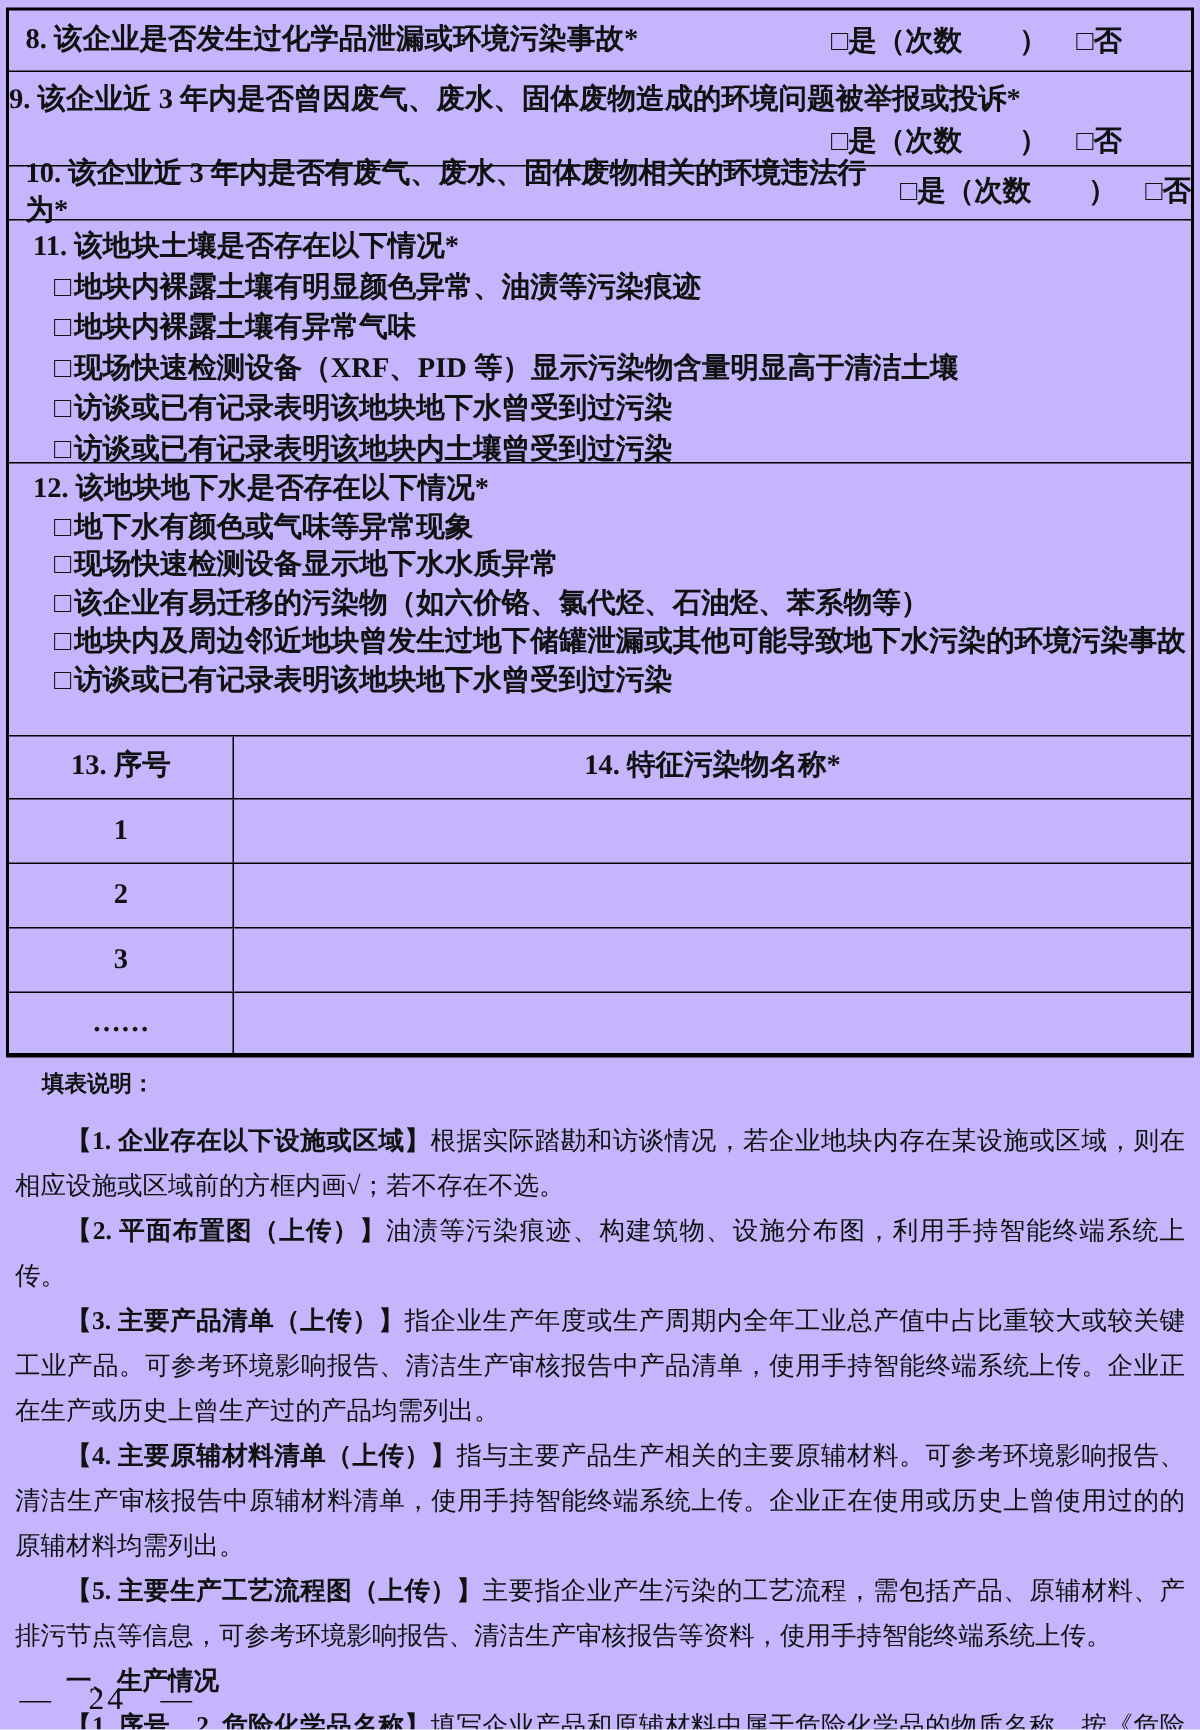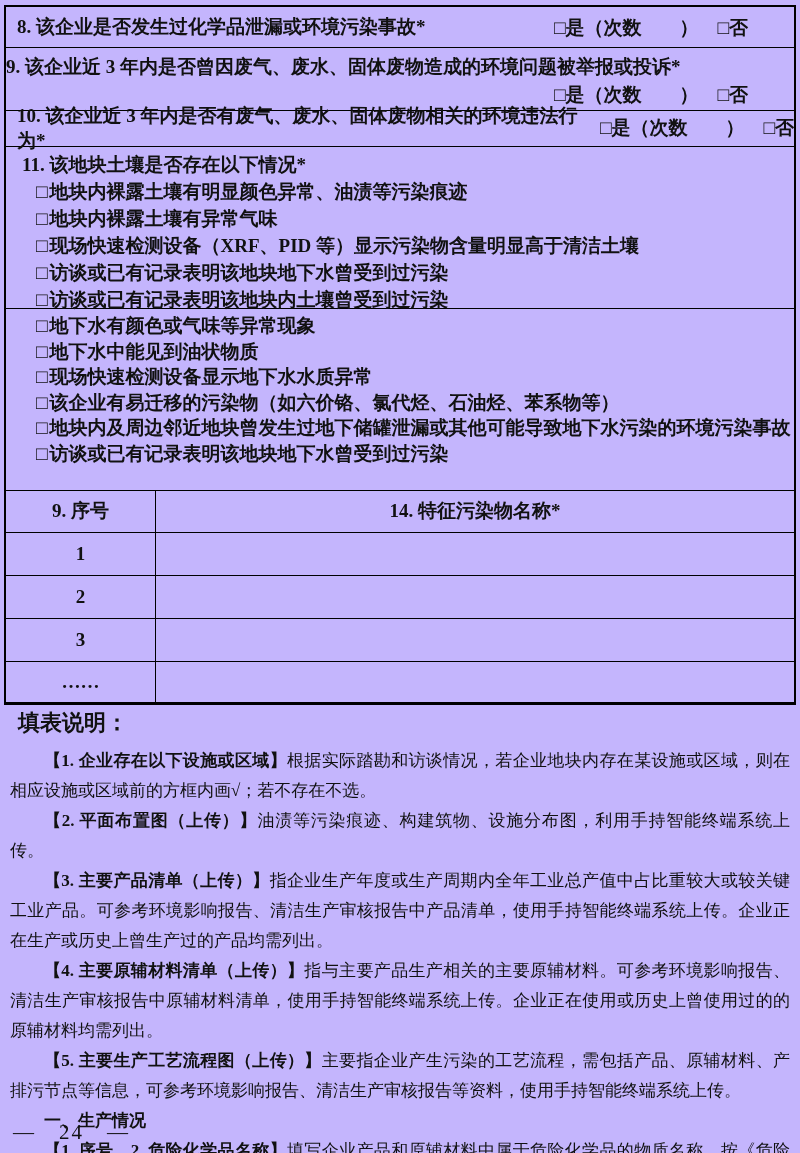--- a/index.html
+++ b/index.html
@@ -39,21 +39,21 @@
        display:flex;align-items:center;justify-content:center;}
   .pc2{flex:1;display:flex;align-items:center;justify-content:center;}
   .phead{height:42px;}
   .prow{height:43px;}
   .prow-last{height:40px;}
   
   .instructions{
     position:absolute;left:10px;top:710px;width:780px;
     font-size:17px;line-height:30px;text-align:justify;
   }
-  .instr-heading{font-weight:bold;font-size:22px;line-height:26px;margin:0 0 10px 8px;}
+  .instr-heading{font-weight:bold;font-size:15px;line-height:26px;margin:0 0 10px 18px;}
   .instructions p{margin:0;text-indent:2em;}
   .instructions b{font-weight:bold;}
   .section-hd{font-weight:bold;}
   
   .page-footer{position:absolute;left:13px;top:1118px;font-size:21px;letter-spacing:2px;text-align:center;}
 </style>
 </head>
 <body>
 
 <div class="sheet">
@@ -81,31 +81,31 @@
         <div class="ci"><span class="chk">□</span><span>地块内裸露土壤有明显颜色异常、油渍等污染痕迹</span></div>
         <div class="ci"><span class="chk">□</span><span>地块内裸露土壤有异常气味</span></div>
         <div class="ci"><span class="chk">□</span><span>现场快速检测设备（XRF、PID 等）显示污染物含量明显高于清洁土壤</span></div>
         <div class="ci"><span class="chk">□</span><span>访谈或已有记录表明该地块地下水曾受到过污染</span></div>
         <div class="ci"><span class="chk">□</span><span>访谈或已有记录表明该地块内土壤曾受到过污染</span></div>
       </div>
     </div>
 
     <div class="trow rowck row12">
       <div class="ckwrap">
+        <div class="cktitle">12. 该地块地下水是否存在以下情况*</div>
         <div class="ci"><span class="chk">□</span><span>地下水有颜色或气味等异常现象</span></div>
-        <div class="ci"><span class="chk">□</span><span>地下水中能见到油状物质</span></div>
         <div class="ci"><span class="chk">□</span><span>现场快速检测设备显示地下水水质异常</span></div>
         <div class="ci"><span class="chk">□</span><span>该企业有易迁移的污染物（如六价铬、氯代烃、石油烃、苯系物等）</span></div>
         <div class="ci"><span class="chk">□</span><span>地块内及周边邻近地块曾发生过地下储罐泄漏或其他可能导致地下水污染的环境污染事故</span></div>
         <div class="ci"><span class="chk">□</span><span>访谈或已有记录表明该地块地下水曾受到过污染</span></div>
       </div>
     </div>
 
     <div class="trow ptable-row phead">
-      <div class="pc1">9. 序号</div>
+      <div class="pc1">13. 序号</div>
       <div class="pc2">14. 特征污染物名称*</div>
     </div>
     <div class="trow ptable-row prow">
       <div class="pc1">1</div>
       <div class="pc2"></div>
     </div>
     <div class="trow ptable-row prow">
       <div class="pc1">2</div>
       <div class="pc2"></div>
     </div>

